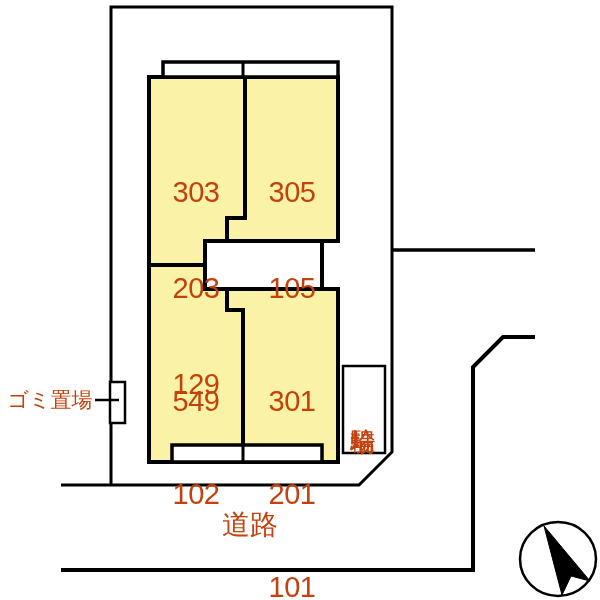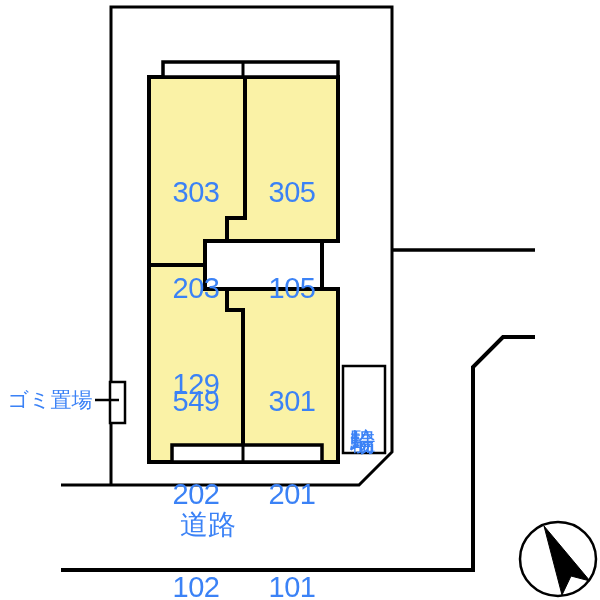--- a/index.html
+++ b/index.html
@@ -2,27 +2,27 @@
 <html><head>
 <meta charset="utf-8">
 <style>
   html,body{margin:0;padding:0;background:#ffffff;}
   #stage{
     position:relative;width:600px;height:600px;background:#ffffff;
     font-family:"Liberation Sans","DejaVu Sans",sans-serif;color:#000;
     overflow:hidden;
   }
   #plan-svg{position:absolute;left:0;top:0;}
-  .txt{position:absolute;white-space:pre;color:#3b82f6;}
+  .txt{position:absolute;white-space:pre;color:#c2410c;}
   .unit-stack{
     width:94px;text-align:center;font-size:29px;line-height:32px;
     letter-spacing:-0.5px;font-weight:400;
   }
   .unit-stack.lower{line-height:31px;}
-  .road-label{left:180px;top:506px;width:140px;text-align:left;font-size:28px;}
+  .road-label{left:180px;top:506px;width:140px;text-align:center;font-size:28px;}
   .garbage-label{left:6px;top:386px;width:88px;text-align:center;font-size:21px;}
   .bike-label{
     left:343px;top:366px;width:42px;height:87px;
     display:flex;align-items:center;justify-content:center;
     writing-mode:vertical-rl;text-orientation:upright;
     font-size:25px;letter-spacing:1px;
   }
 </style>
 </head>
 <body>
@@ -63,21 +63,20 @@
     <div>303</div>
     <div>203</div>
     <div>129</div>
   </div>
   <div class="txt unit-stack" style="left:245px;top:112px;">
     <div>305</div>
     <div>105</div>
   </div>
   <div class="txt unit-stack lower" style="left:149px;top:324px;">
     <div>549</div>
-    <div>202</div>
     <div>102</div>
   </div>
   <div class="txt unit-stack lower" style="left:245px;top:324px;">
     <div>301</div>
     <div>201</div>
     <div>101</div>
   </div>
 
   <div class="txt garbage-label">ゴミ置場</div>
   <div class="txt bike-label">駐輪場</div>

